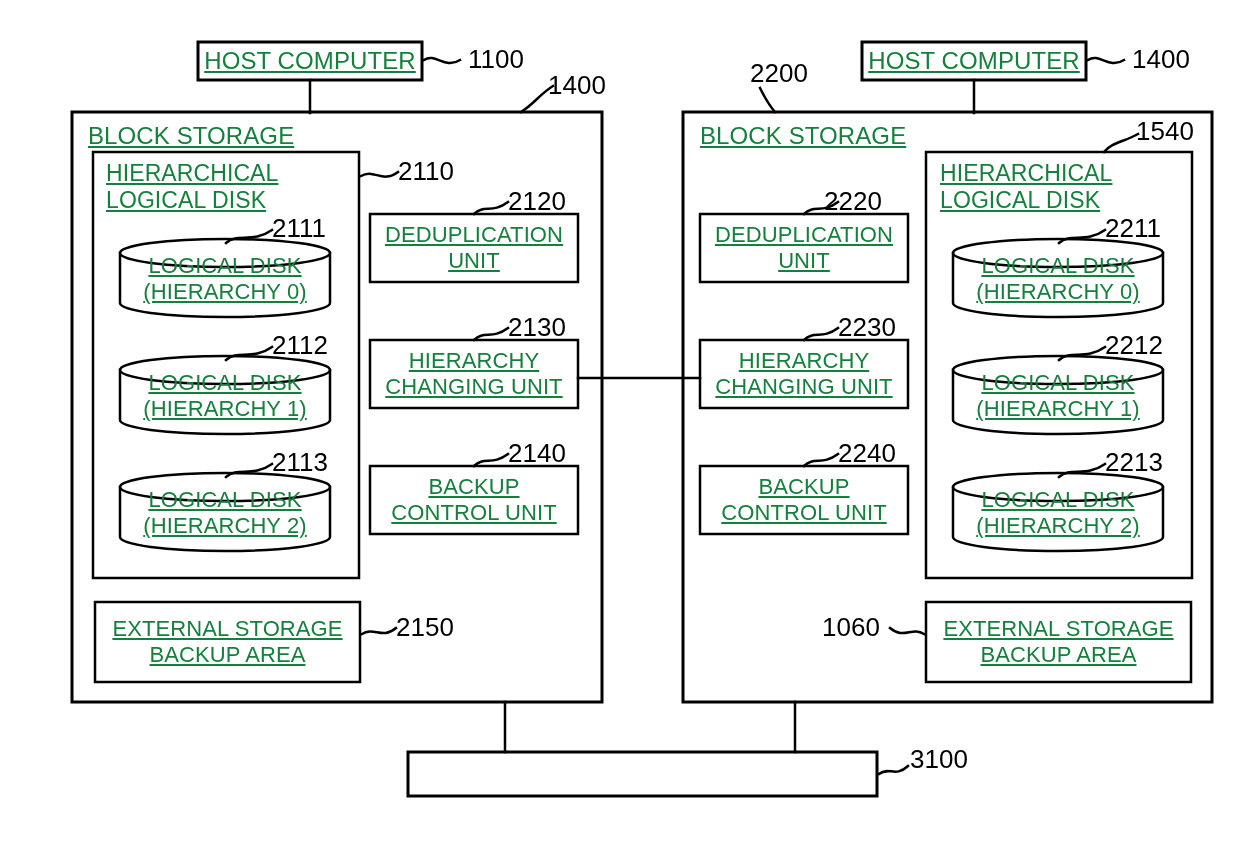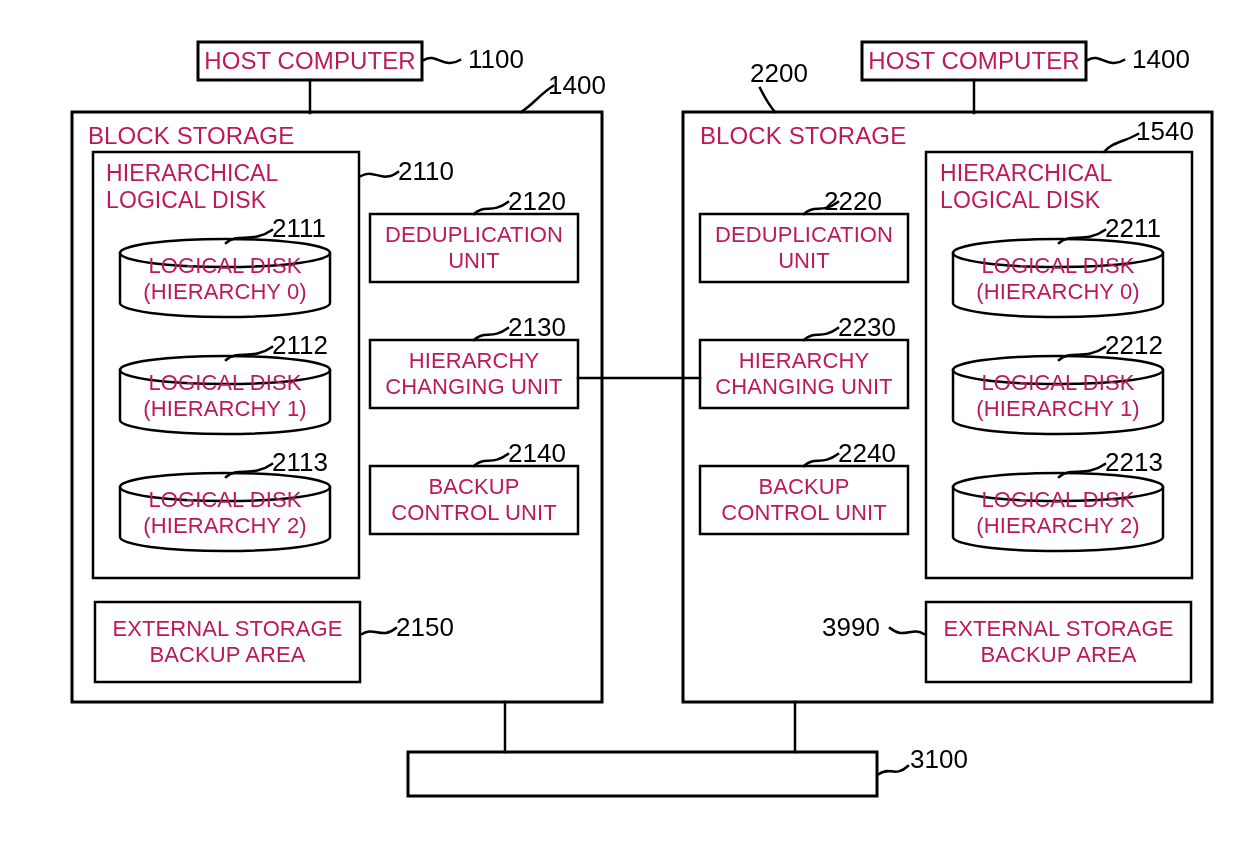--- a/index.html
+++ b/index.html
@@ -28,21 +28,22 @@
     height: 863px;
     pointer-events: none;
   }
   
   .lbl {
     position: absolute;
     text-align: center;
     line-height: 1.18;
     letter-spacing: 0.1px;
     white-space: pre-line;
-    color: #be185d;
+    color: #15803d;
+    text-decoration: underline;
   }
   .lbl.left-al { text-align: left; }
   .t24 { font-size: 24px; }
   .t23 { font-size: 23px; }
   .t22 { font-size: 22px; }
   .refnum {
     position: absolute;
     font-size: 26px;
     color: #000;
     white-space: nowrap;
@@ -212,17 +213,17 @@
   <div class="lbl t22 centerbox" style="left:700px; top:340px; width:208px; height:68px;">HIERARCHY
 CHANGING UNIT</div>
   <div class="refnum" style="left:838px; top:312px;">2230</div>
 
   <div class="lbl t22 centerbox" style="left:700px; top:466px; width:208px; height:68px;">BACKUP
 CONTROL UNIT</div>
   <div class="refnum" style="left:838px; top:438px;">2240</div>
 
   <div class="lbl t22 centerbox" style="left:926px; top:602px; width:265px; height:80px;">EXTERNAL STORAGE
 BACKUP AREA</div>
-  <div class="refnum" style="left:822px; top:612px;">3990</div>
+  <div class="refnum" style="left:822px; top:612px;">1060</div>
 
   <div class="refnum" style="left:910px; top:744px;">3100</div>
 
 </div>
 
 </body></html>

